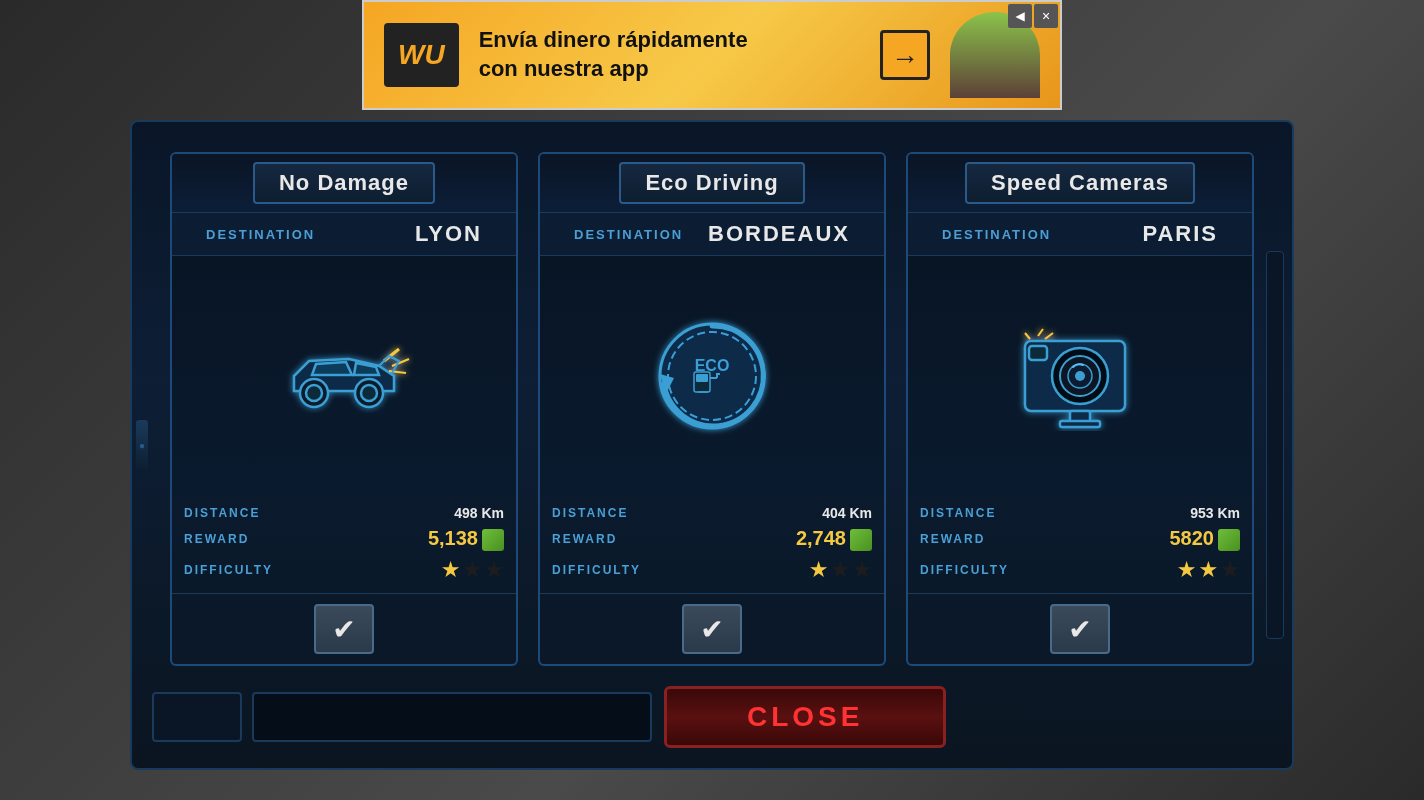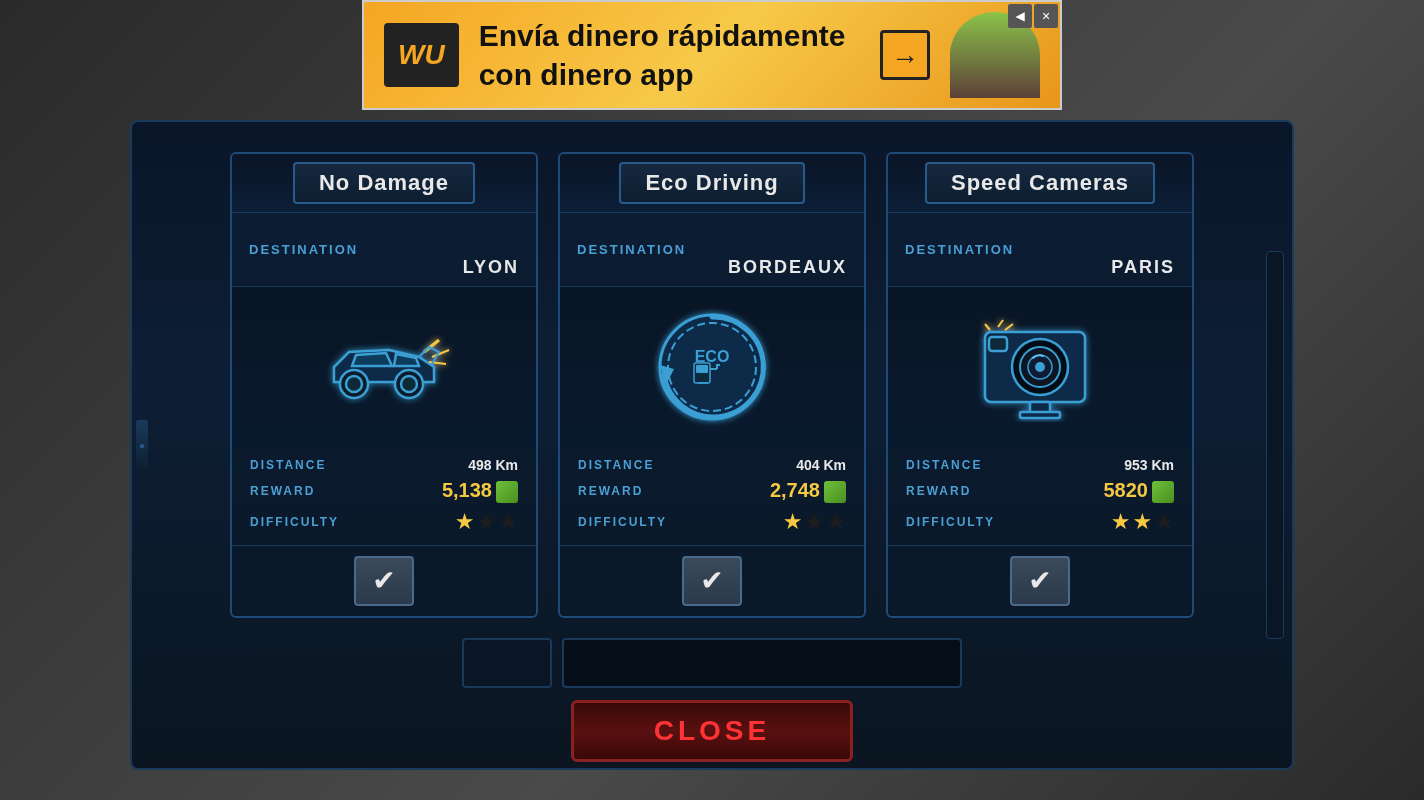--- a/index.html
+++ b/index.html
@@ -40,21 +40,21 @@
       color: #f5a623;
       font-weight: 900;
       font-size: 28px;
       padding: 16px 14px;
       border-radius: 4px;
       font-style: italic;
     }
     .ad-text {
       flex: 1;
       color: #111;
-      font-size: 30px;
+      font-size: 22px;
       font-weight: bold;
       line-height: 1.3;
     }
     .ad-arrow {
       background: #f5a623;
       border: 3px solid #222;
       border-radius: 4px;
       width: 50px;
       height: 50px;
       display: flex;
@@ -127,21 +127,21 @@
     
     .cards-row {
       display: flex;
       gap: 20px;
       justify-content: center;
       flex: 1;
     }
 
     
     .mission-card {
-      width: 308px;
+      width: 348px;
       background: linear-gradient(180deg, #0c1e35 0%, #0a1828 100%);
       border: 2px solid #1e4a7a;
       border-radius: 6px;
       display: flex;
       flex-direction: column;
       position: relative;
       overflow: hidden;
     }
 
     .card-header {
@@ -162,38 +162,37 @@
       font-size: 22px;
       font-weight: bold;
       text-align: center;
       letter-spacing: 1px;
     }
 
     .card-destination {
       display: flex;
       justify-content: space-between;
       align-items: center;
-      padding: 8px 17px;
+      padding: 8px 34px;
       border-bottom: 1px solid #1a3a5c;
       text-align: center;
     }
 
     .dest-label {
       color: #4a9fd4;
       font-size: 13px;
       font-weight: bold;
       letter-spacing: 2px;
     }
 
     .dest-value {
       color: #e8e8e8;
-      font-size: 18px;
+      font-size: 22px;
       font-weight: bold;
       letter-spacing: 2px;
-      margin-top: 36px;
     }
 
     .card-icon-area {
       flex: 1;
       display: flex;
       align-items: center;
       justify-content: center;
       padding: 20px;
       background: linear-gradient(180deg, #081525 0%, #0a1a2e 100%);
       min-height: 140px;
@@ -207,21 +206,21 @@
     .icon-eco {
       width: 120px;
       height: 120px;
     }
     .icon-speed-camera {
       width: 130px;
       height: 110px;
     }
 
     .card-stats {
-      padding: 10px 18px;
+      padding: 10px 12px;
       display: flex;
       flex-direction: column;
       gap: 6px;
     }
 
     .stat-row {
       display: flex;
       justify-content: space-between;
       align-items: center;
     }
@@ -283,25 +282,24 @@
       display: flex;
       align-items: center;
       justify-content: center;
       font-size: 28px;
       color: #e8e8e8;
     }
 
     
     .bottom-area {
       display: flex;
-      flex-direction: column;
+      flex-direction: row;
       align-items: center;
       gap: 12px;
       width: 100%;
-      justify-content: space-between;
     }
 
     .progress-bar-area {
       display: flex;
       gap: 10px;
       align-items: center;
     }
 
     .small-box {
       width: 90px;
@@ -363,21 +361,21 @@
   </style>
 </head>
 <body>
 
 <div class="bg-scene"></div>
 
 <div class="ad-banner">
   <div class="ad-wu-logo">WU</div>
   <div class="ad-text">
     <div>Envía dinero rápidamente</div>
-    <div>con dinero app</div>
+    <div>con nuestra app</div>
   </div>
   <div class="ad-arrow">→</div>
   <div class="ad-person"></div>
   <div class="ad-controls">
     <div class="ad-ctrl-btn">◀</div>
   </div>
   <div class="ad-close">×</div>
 </div>
 
 <div class="game-dialog">

